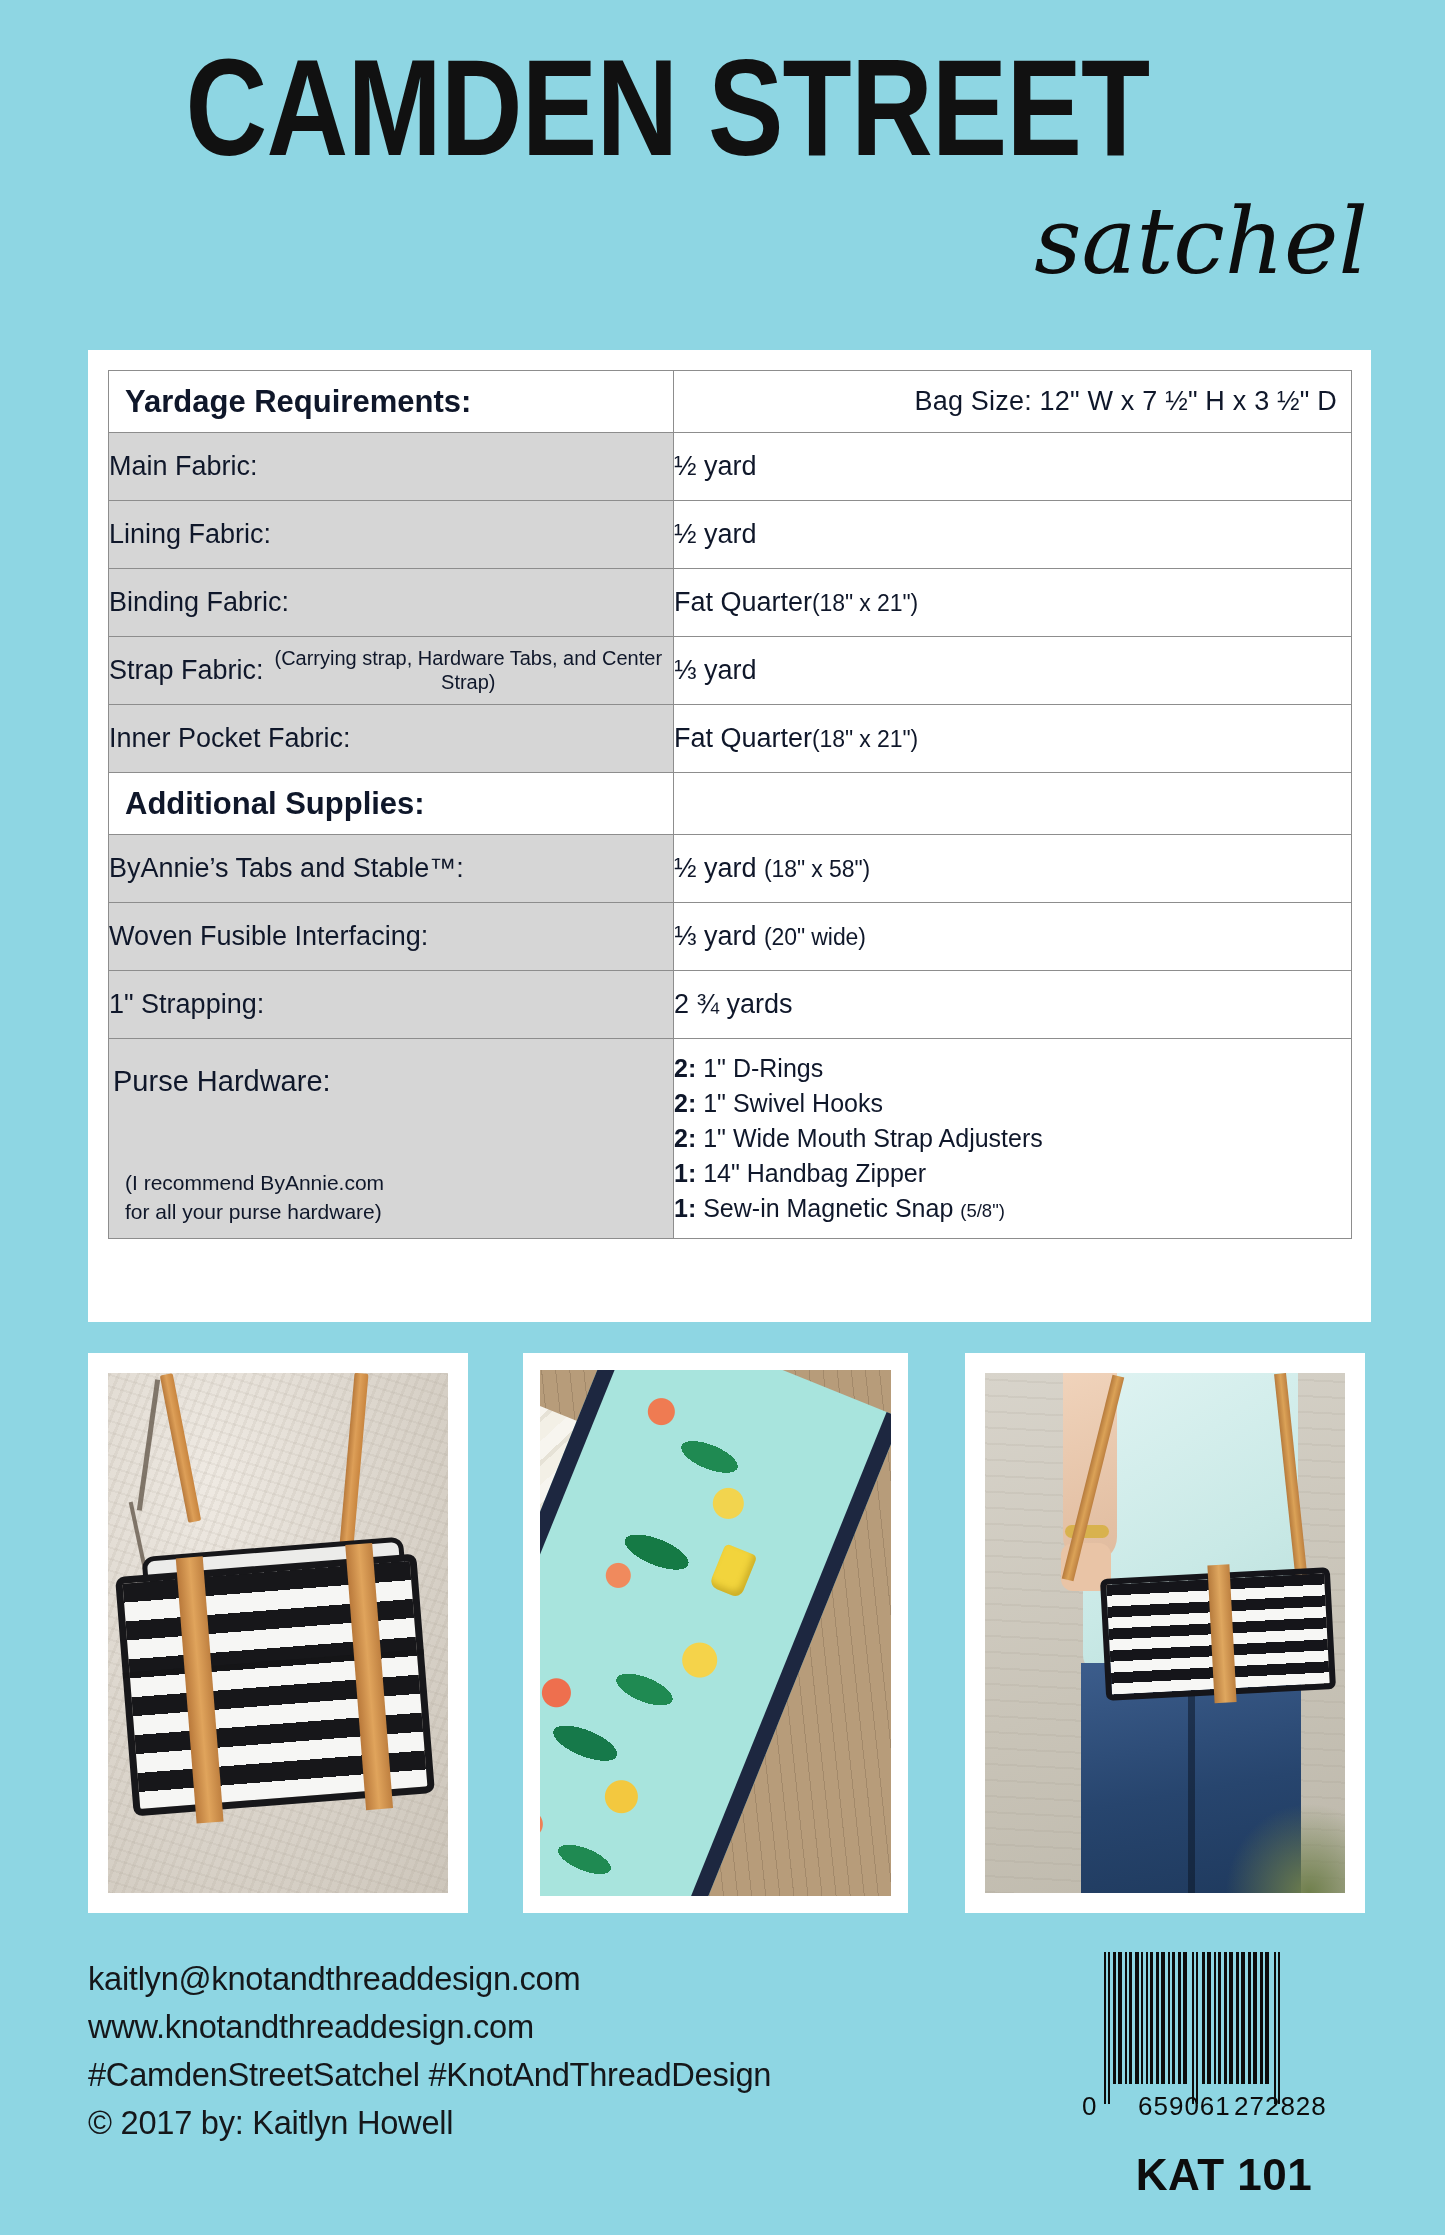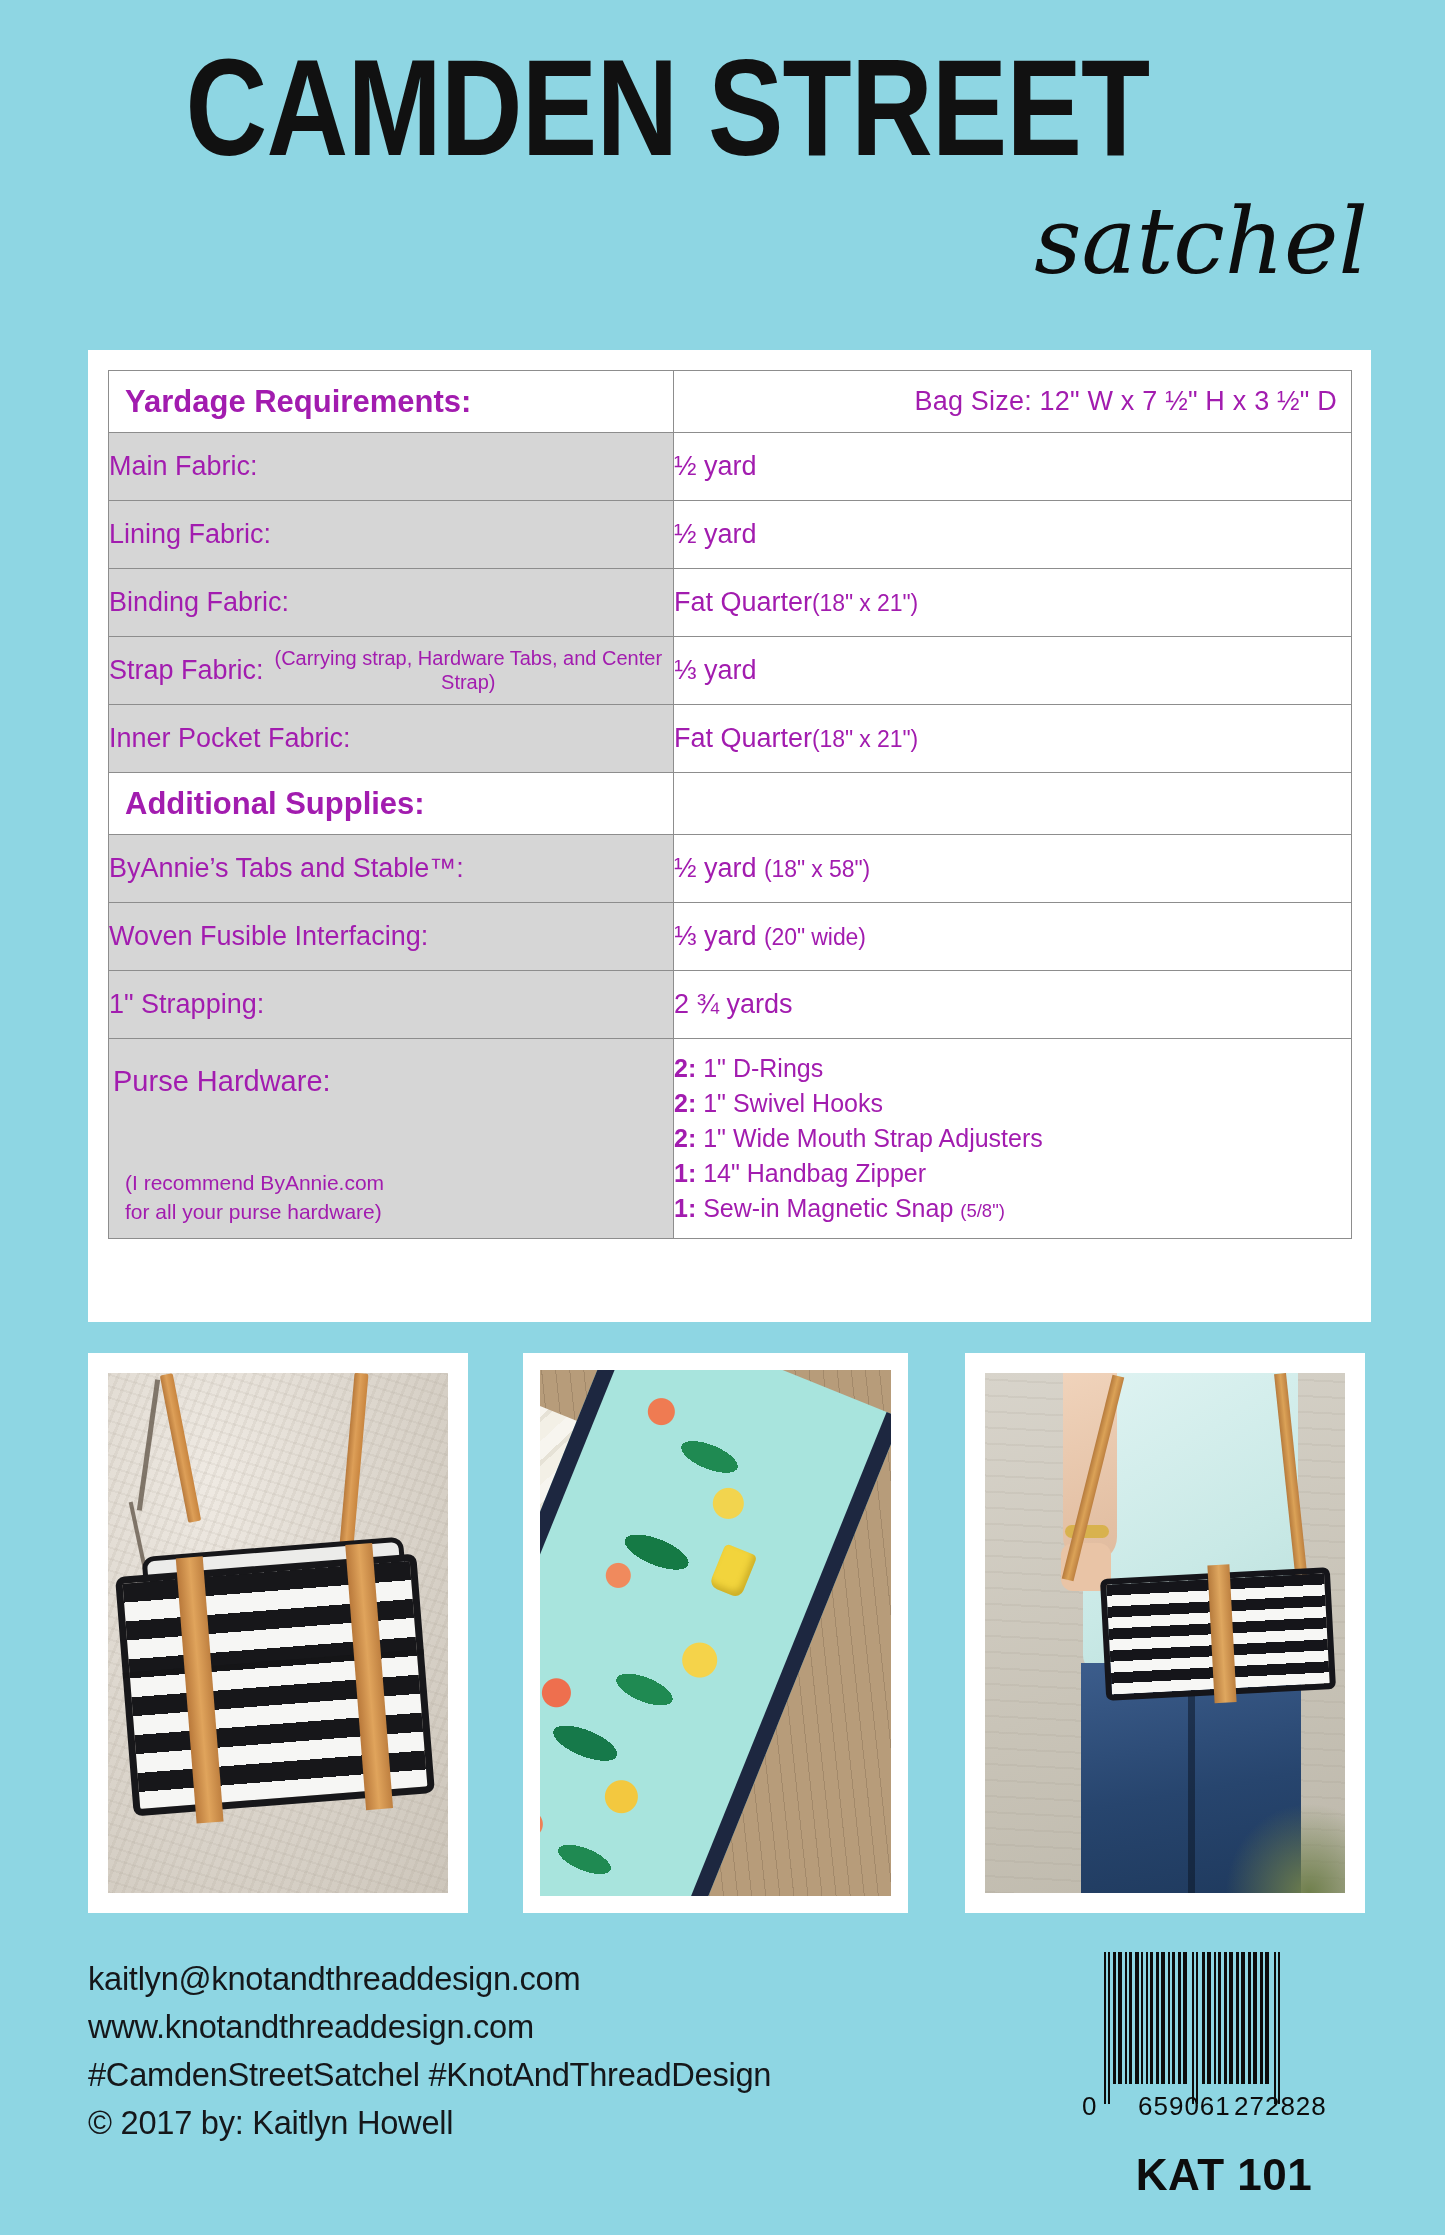--- a/index.html
+++ b/index.html
@@ -65,21 +65,21 @@
     top: 20px;
     left: 20px;
     width: 1243px;
     border-collapse: collapse;
     table-layout: fixed;
   }
   .spec-table td {
     border: 1px solid #8d8d8d;
     vertical-align: middle;
     font-size: 27px;
-    color: #a21caf;
+    color: #0f172a;
     padding: 0;
   }
   .col-label { width: 565px; }
   .col-value { width: 678px; }
 
   
   .sec-row td {
     background: #ffffff;
     height: 62px;
     font-weight: bold;

